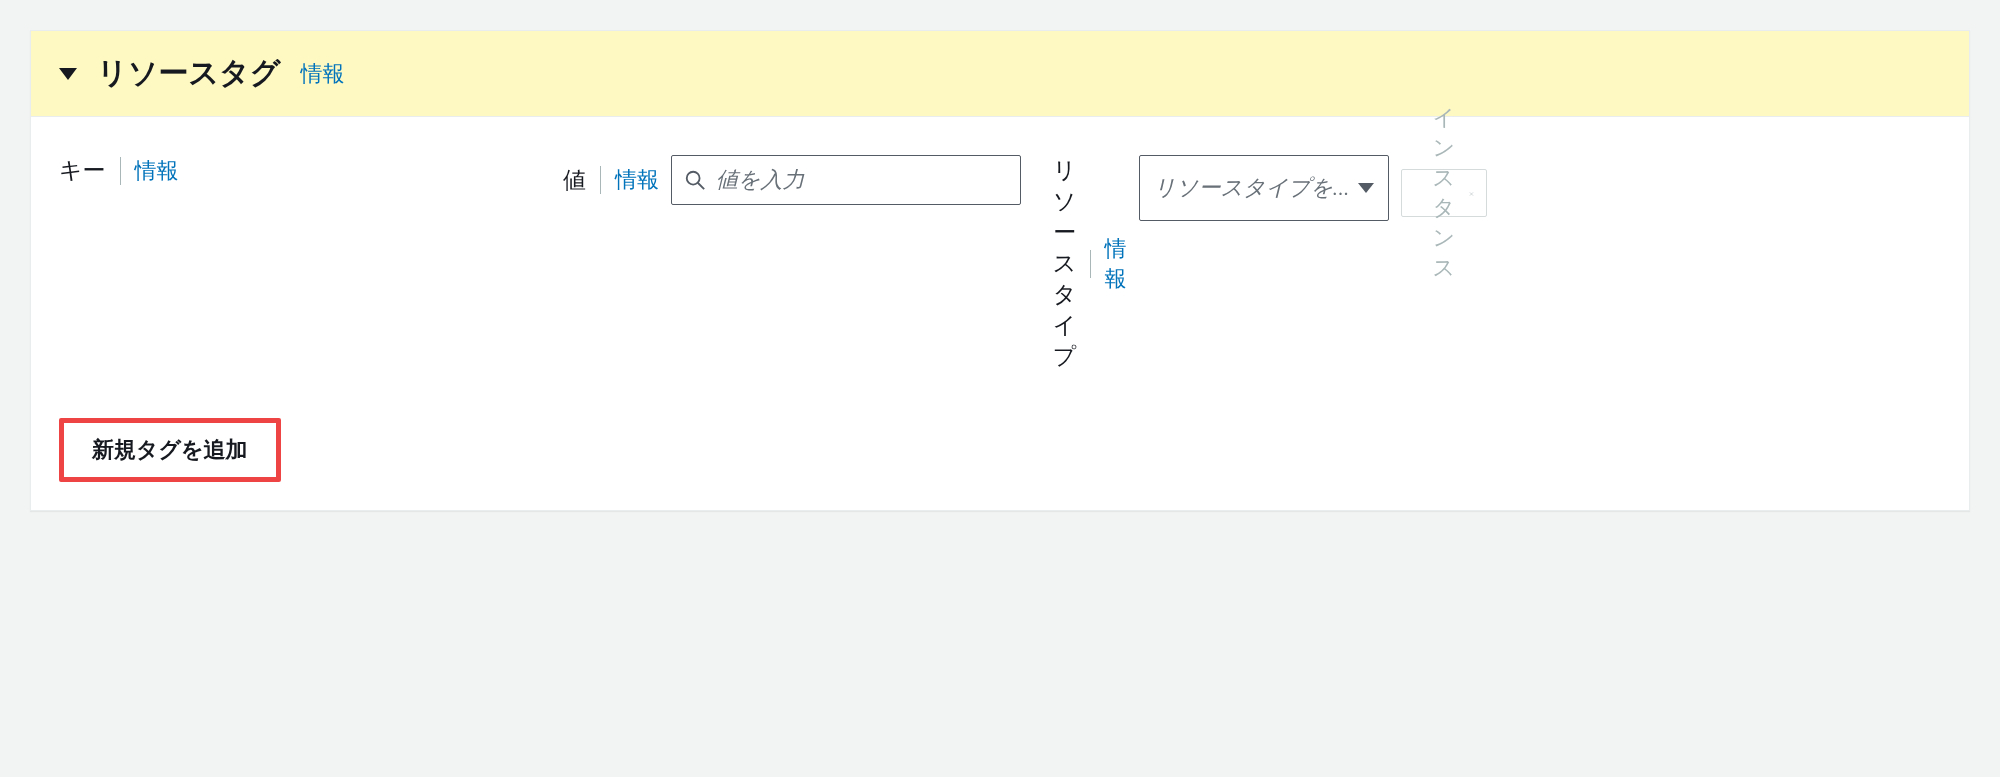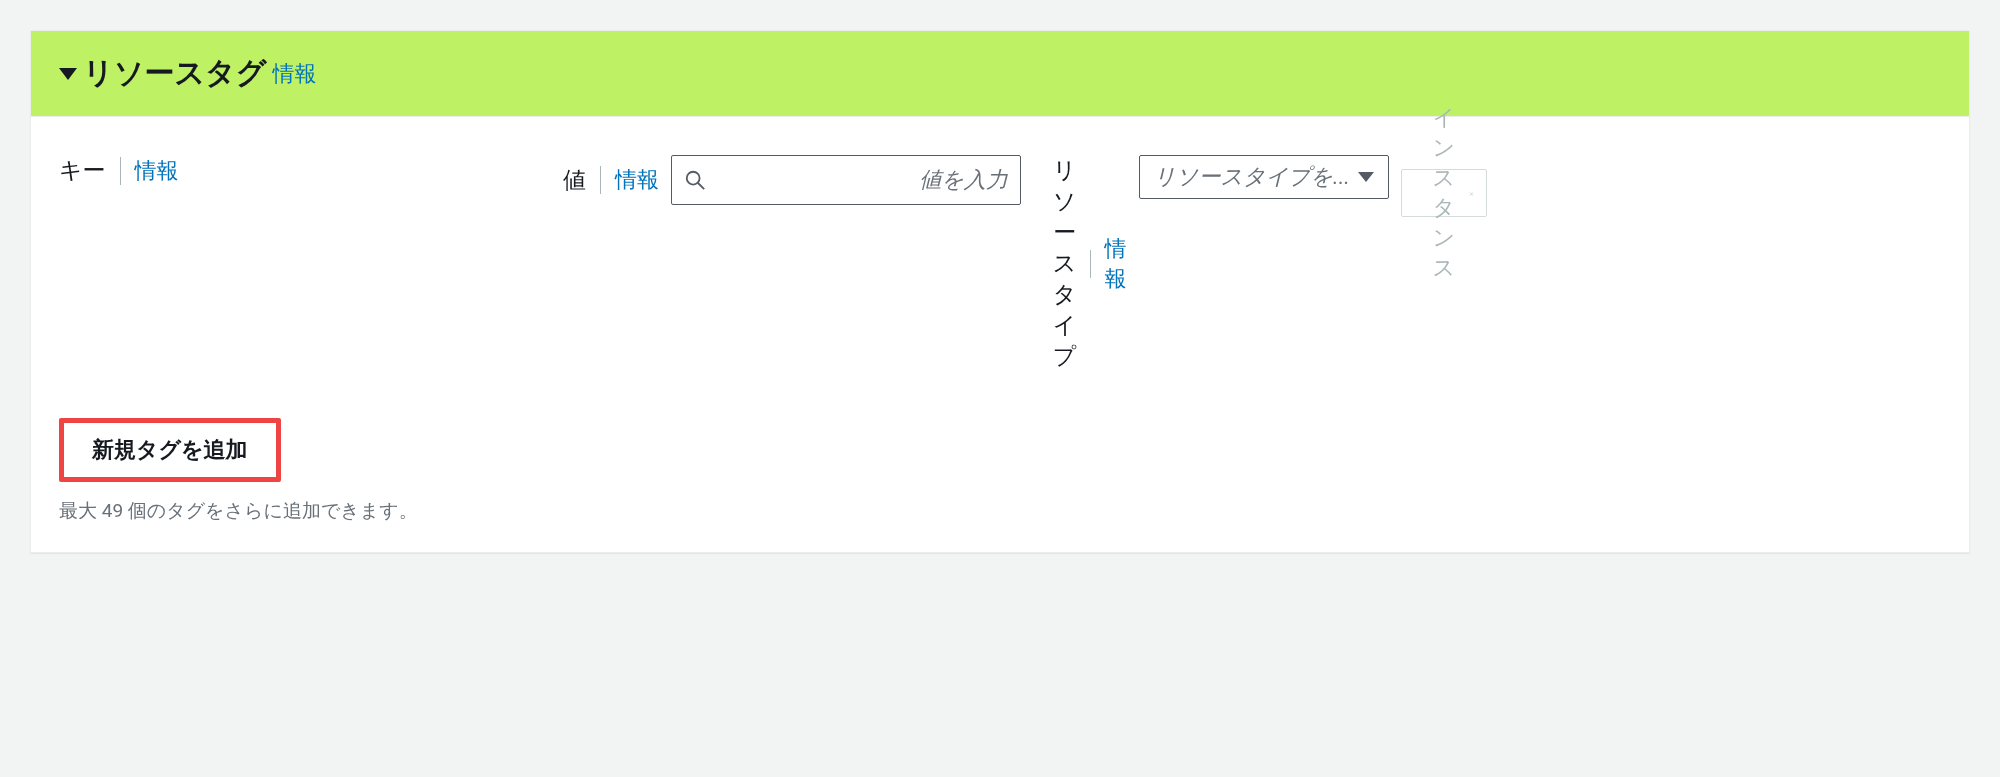--- a/index.html
+++ b/index.html
@@ -15,24 +15,24 @@
       color: #16191f;
     }
     .panel {
       background: #ffffff;
       border: 1px solid #eaeded;
       box-shadow: 0 1px 1px rgba(0,0,0,0.05);
     }
     .panel-header {
       display: flex;
       align-items: center;
-      gap: 6px;
+      gap: 20px;
       padding: 22px 28px;
       border-bottom: 1px solid #eaeded;
-      background: #bef264;
+      background: #fef9c3;
     }
     .caret {
       width: 0;
       height: 0;
       border-left: 9px solid transparent;
       border-right: 9px solid transparent;
       border-top: 12px solid #16191f;
       cursor: pointer;
     }
     .panel-title {
@@ -90,21 +90,20 @@
       gap: 10px;
     }
     .input-wrap input {
       border: none;
       outline: none;
       font-size: 22px;
       color: #16191f;
       width: 100%;
       font-style: italic;
       background: transparent;
-      text-align: right;
     }
     .input-wrap input::placeholder {
       color: #687078;
       font-style: italic;
     }
     .search-icon {
       width: 22px;
       height: 22px;
       flex-shrink: 0;
     }
@@ -115,21 +114,21 @@
       fill: none;
       stroke-width: 2;
     }
     .select-wrap {
       display: flex;
       align-items: center;
       justify-content: space-between;
       border: 1px solid #545b64;
       border-radius: 2px;
       background: #ffffff;
-      height: 44px;
+      height: 66px;
       padding: 0 14px;
       cursor: pointer;
     }
     .select-text {
       font-size: 22px;
       color: #687078;
       font-style: italic;
       overflow: hidden;
       text-overflow: ellipsis;
       white-space: nowrap;
@@ -245,16 +244,15 @@
                 <line x1="20" y1="4" x2="4" y2="20"></line>
               </svg>
           </span>
         </div>
       </div>
 
     </div>
 
     <div class="bottom-section">
       <button class="add-btn">新規タグを追加</button>
-      <div class="hint">最大 49 個のタグをさらに追加できます。</div>
     </div>
   </div>
 </div>
 
 </body></html>

